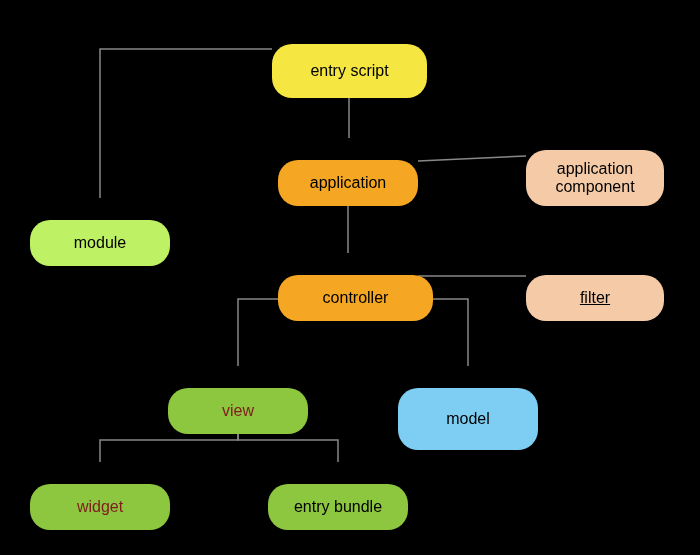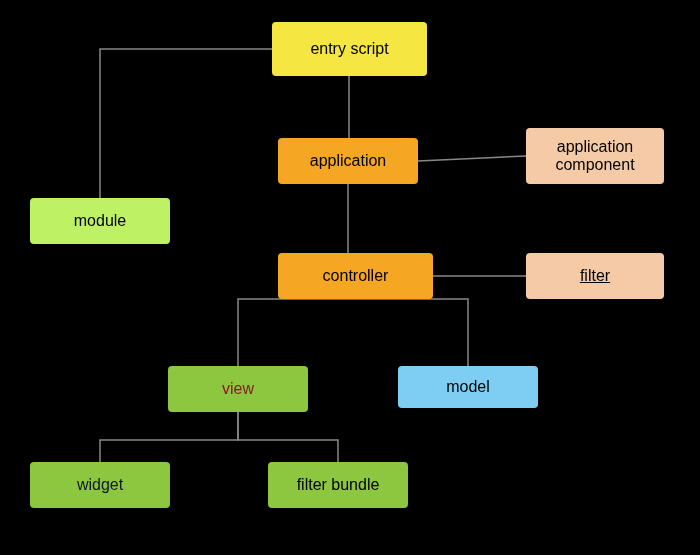--- a/index.html
+++ b/index.html
@@ -7,28 +7,29 @@
       width: 700px;
       height: 555px;
       background: #000;
       position: relative;
       overflow: hidden;
       font-family: Arial, sans-serif;
     }
 
     .node {
       position: absolute;
-      border-radius: 4px;
+      border-radius: 20px;
       display: flex;
       align-items: center;
       justify-content: center;
       text-align: center;
       font-size: 16px;
       font-weight: normal;
       padding: 6px 10px;
+      margin-top: 22px;
     }
 
     svg.lines {
       position: absolute;
       top: 0; left: 0;
       width: 700px;
       height: 555px;
       pointer-events: none;
     }
 
@@ -55,16 +56,16 @@
 
 <div id="nodes-container">
     <div class="node" style="left: 272px; top: 22px; width: 155px; height: 54px; background: rgb(245, 230, 66); color: rgb(0, 0, 0); white-space: pre-line;">entry script</div>
     <div class="node" style="left: 278px; top: 138px; width: 140px; height: 46px; background: rgb(245, 166, 35); color: rgb(0, 0, 0); white-space: pre-line;">application</div>
     <div class="node" style="left: 526px; top: 128px; width: 138px; height: 56px; background: rgb(245, 203, 167); color: rgb(0, 0, 0); white-space: pre-line;">application
 component</div>
     <div class="node" style="left: 30px; top: 198px; width: 140px; height: 46px; background: #bef264; color: rgb(0, 0, 0); white-space: pre-line;">module</div>
     <div class="node" style="left: 278px; top: 253px; width: 155px; height: 46px; background: rgb(245, 166, 35); color: rgb(0, 0, 0); white-space: pre-line;">controller</div>
     <div class="node" style="left: 526px; top: 253px; width: 138px; height: 46px; background: rgb(245, 203, 167); color: rgb(0, 0, 0); white-space: pre-line; text-decoration: underline;">filter</div>
     <div class="node" style="left: 168px; top: 366px; width: 140px; height: 46px; background: rgb(141, 198, 63); color: #7f1d1d; white-space: pre-line;">view</div>
-    <div class="node" style="left: 398px; top: 366px; width: 140px; height: 42px; background: rgb(126, 206, 244); color: rgb(0, 0, 0); white-space: pre-line;">model</div>
-    <div class="node" style="left: 30px; top: 462px; width: 140px; height: 46px; background: rgb(141, 198, 63); color: #0f172a; white-space: pre-line;">widget</div>
-    <div class="node" style="left: 268px; top: 462px; width: 140px; height: 46px; background: rgb(141, 198, 63); color: rgb(0, 0, 0); white-space: pre-line;">filter bundle</div>
+    <div class="node" style="left: 398px; top: 366px; width: 140px; height: 62px; background: rgb(126, 206, 244); color: rgb(0, 0, 0); white-space: pre-line;">model</div>
+    <div class="node" style="left: 30px; top: 462px; width: 140px; height: 46px; background: rgb(141, 198, 63); color: #7f1d1d; white-space: pre-line;">widget</div>
+    <div class="node" style="left: 268px; top: 462px; width: 140px; height: 46px; background: rgb(141, 198, 63); color: rgb(0, 0, 0); white-space: pre-line;">entry bundle</div>
   </div>
 
 </body></html>

